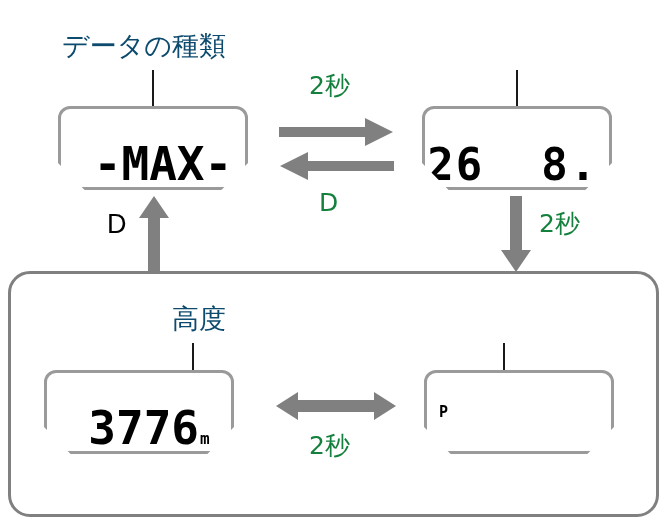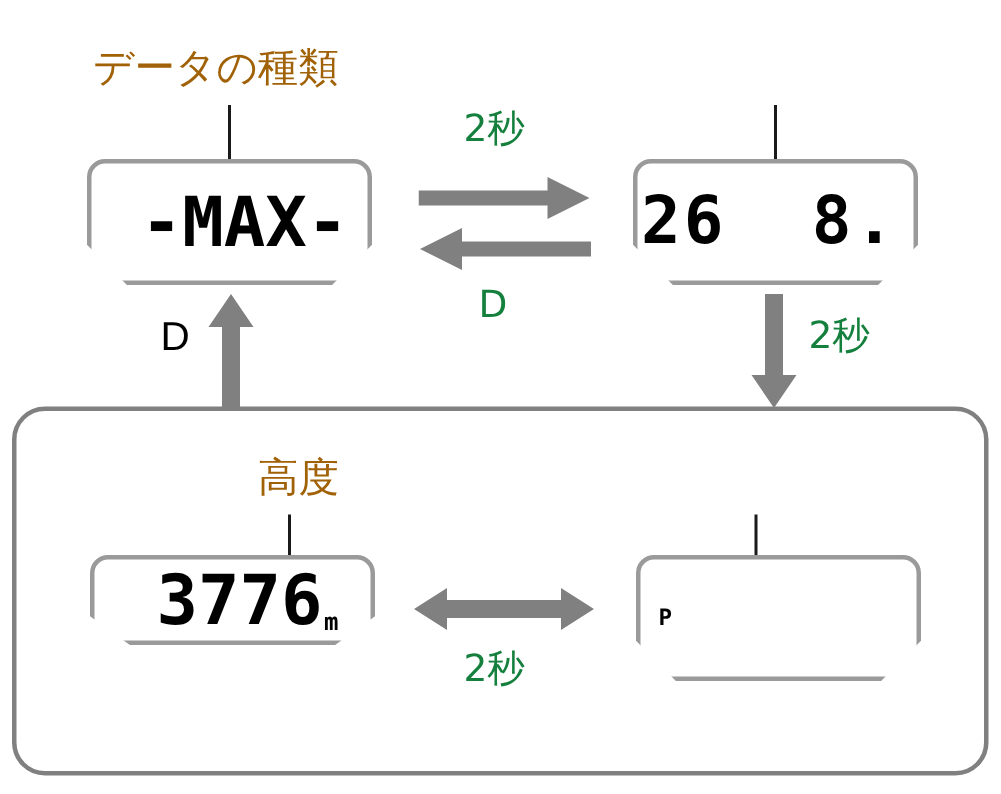--- a/index.html
+++ b/index.html
@@ -17,21 +17,21 @@
     background: #ffffff;
     overflow: hidden;
   }
 
   
   .jp-label {
     position: absolute;
     font-family: "DejaVu Sans", "Liberation Sans", sans-serif;
     font-size: 27px;
     font-weight: 500;
-    color: #a16207;
+    color: #0c4a6e;
     white-space: nowrap;
     letter-spacing: 0px;
     line-height: 1;
   }
   .arrow-caption {
     position: absolute;
     font-family: "DejaVu Sans", "Liberation Sans", sans-serif;
     font-size: 25px;
     color: #15803d;
     white-space: nowrap;
@@ -60,21 +60,21 @@
     background: #ffffff;
     border: 3px solid #9a9a9a;
     border-radius: 12px 12px 0 0;
     -webkit-clip-path: polygon(0 0, 100% 0, 100% 68%, 86% 100%, 14% 100%, 0 68%);
     clip-path: polygon(0 0, 100% 0, 100% 68%, 86% 100%, 14% 100%, 0 68%);
   }
   .lcd-inner {
     position: absolute;
     inset: 0;
     display: flex;
-    align-items: center;
+    align-items: flex-end;
     justify-content: center;
     padding-left: 20px;
   }
   .seg {
     font-family: "DejaVu Sans Mono", "Liberation Mono", monospace;
     font-weight: 700;
     color: #000000;
     white-space: pre;
     line-height: 1;
     letter-spacing: 1px;
@@ -166,21 +166,21 @@
     <path d="M16,76 L31,54 L22,54 L22,0 L10,0 L10,54 L1,54 Z" fill="#808080"></path>
   </svg>
 
   <div class="arrow-caption" style="left:539px; top:211px;">2秒</div>
 
   <div class="group-box" style="left:8px; top:271px; width:651px; height:246px;"></div>
 
   <div class="jp-label" style="left:172px; top:305px;">高度</div>
   <div class="leader" style="left:192px; top:343px; height:45px;"></div>
 
-  <div class="lcd" style="left:60px; top:370px; width:190px; height:60px;text-decoration:underline;">
+  <div class="lcd" style="left:44px; top:370px; width:190px; height:84px;text-decoration:underline;">
     <div class="lcd-inner">
       <span class="seg seg-alt">3776</span>
       <span class="unit-m">m</span>
     </div>
   </div>
 
   <div class="leader" style="left:503px; top:343px; height:45px;"></div>
 
   <div class="lcd" style="left:424px; top:370px; width:190px; height:84px;">
     <span class="pm-flag">P</span>

